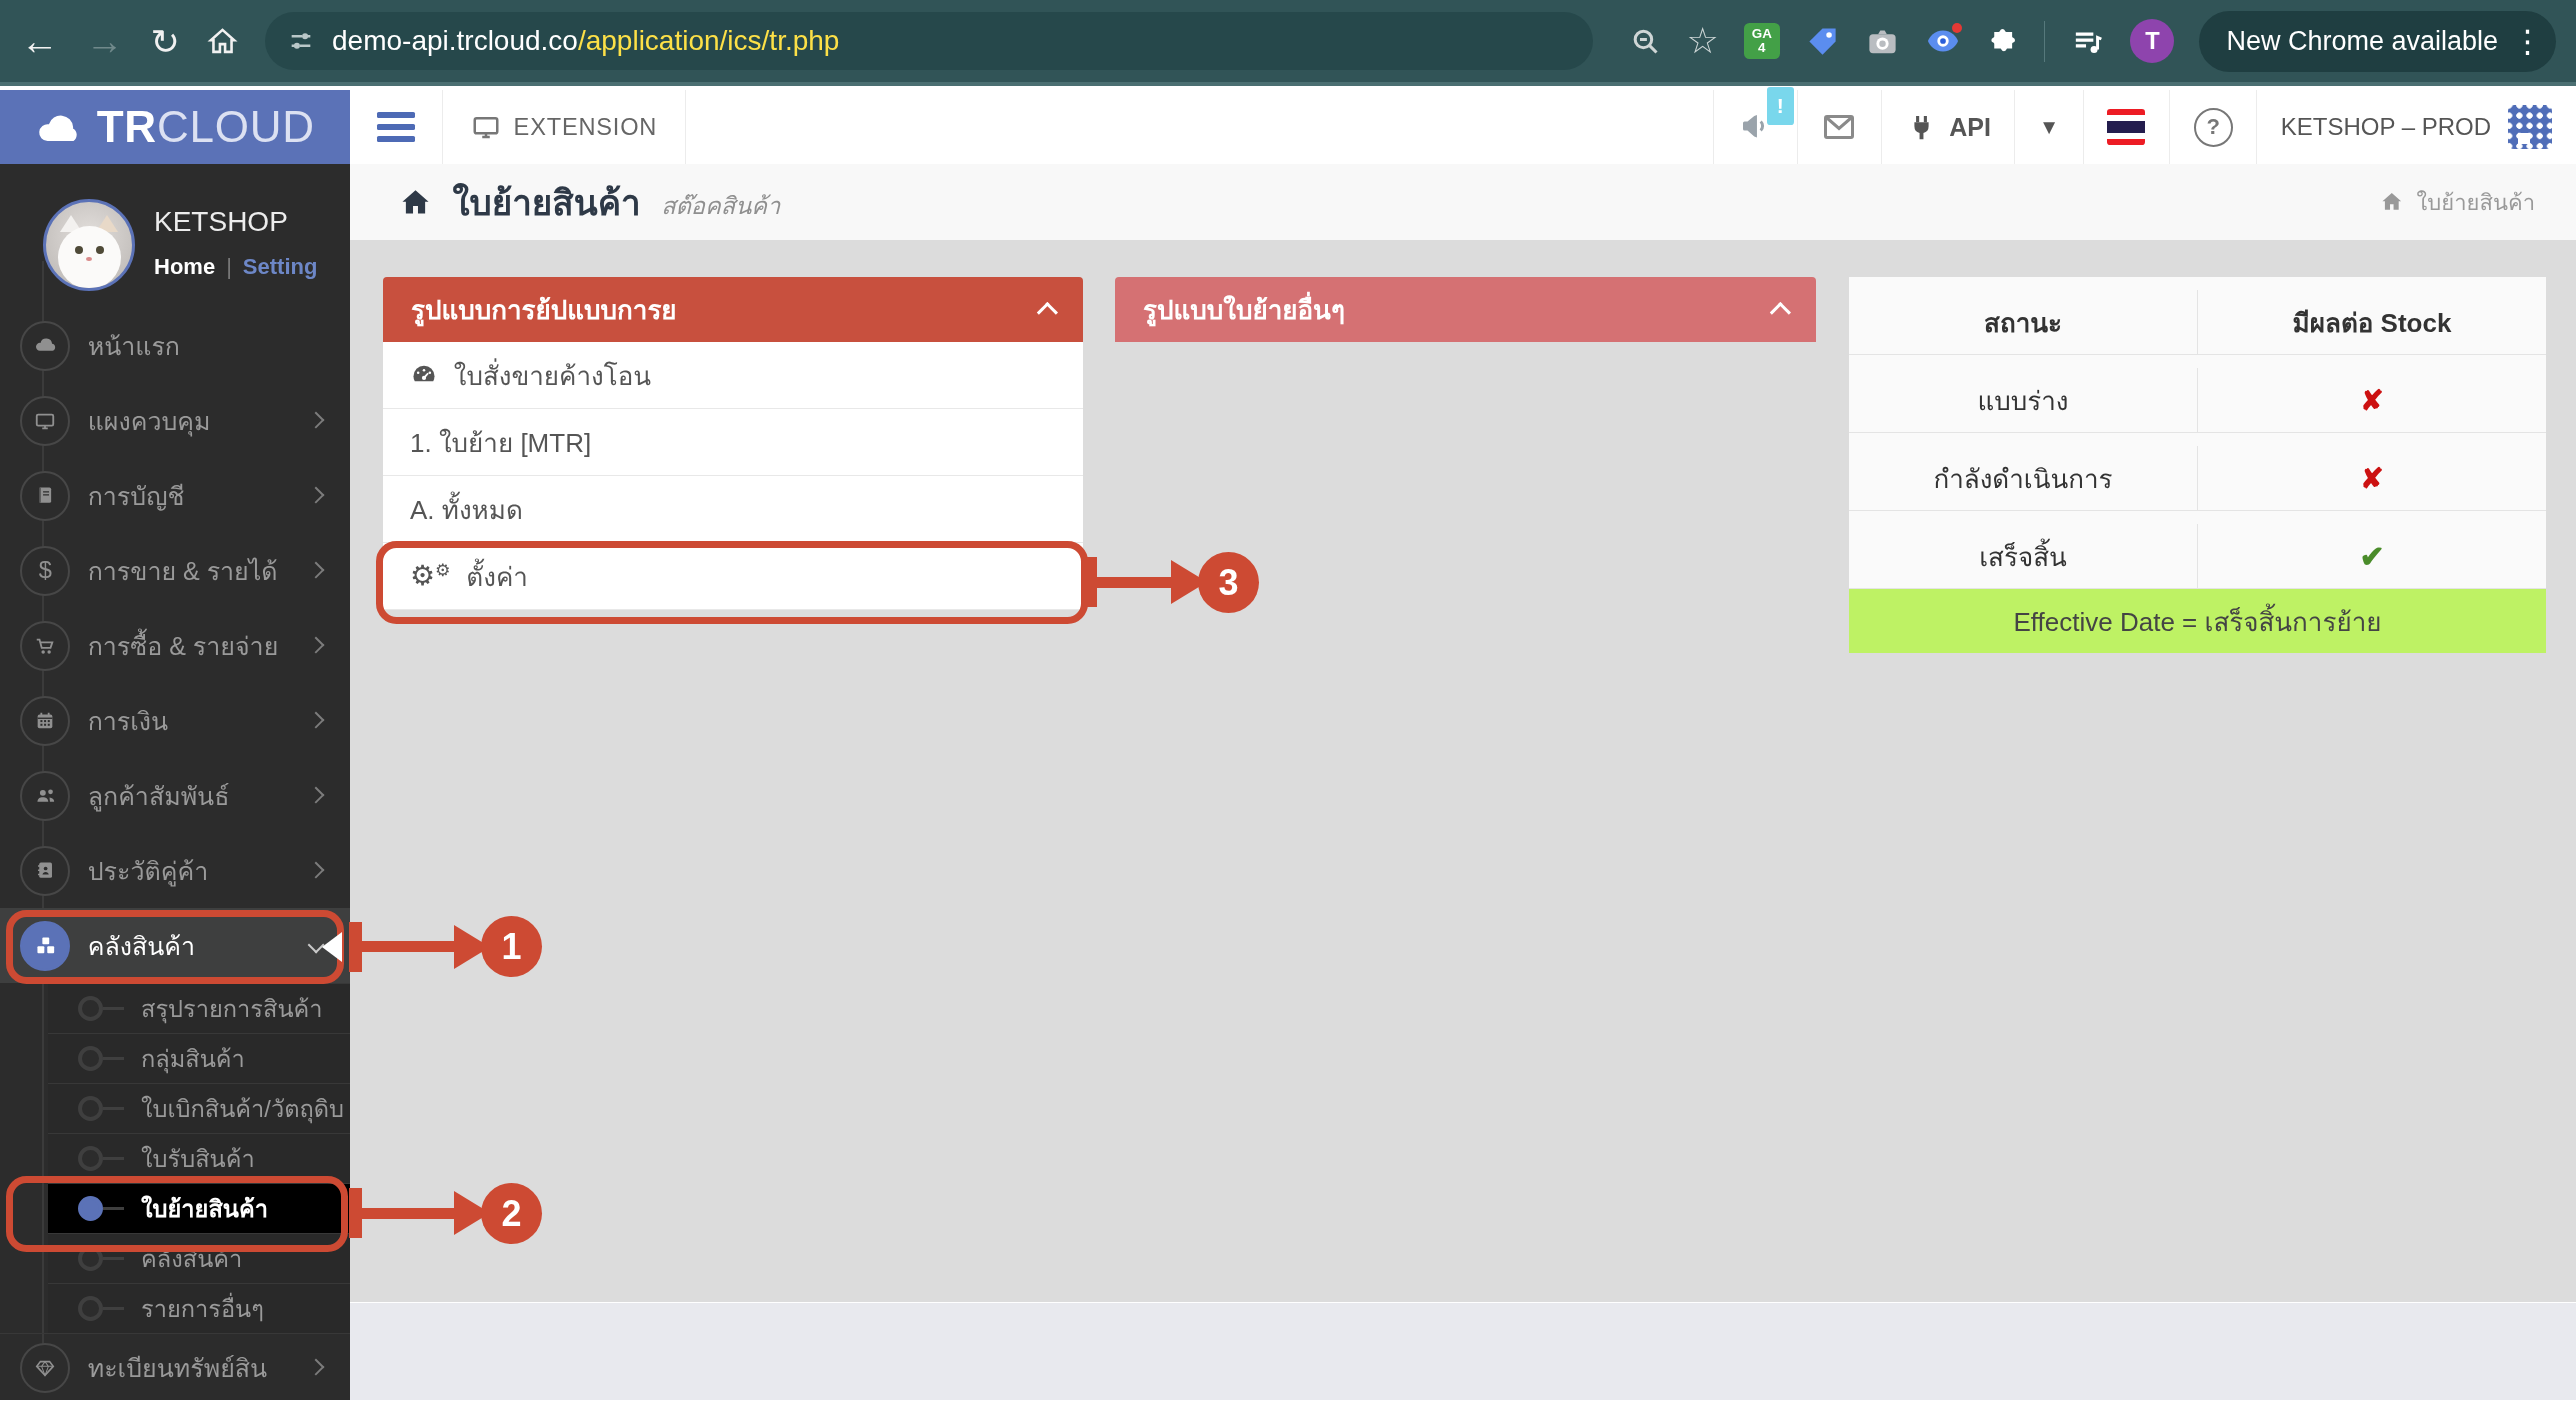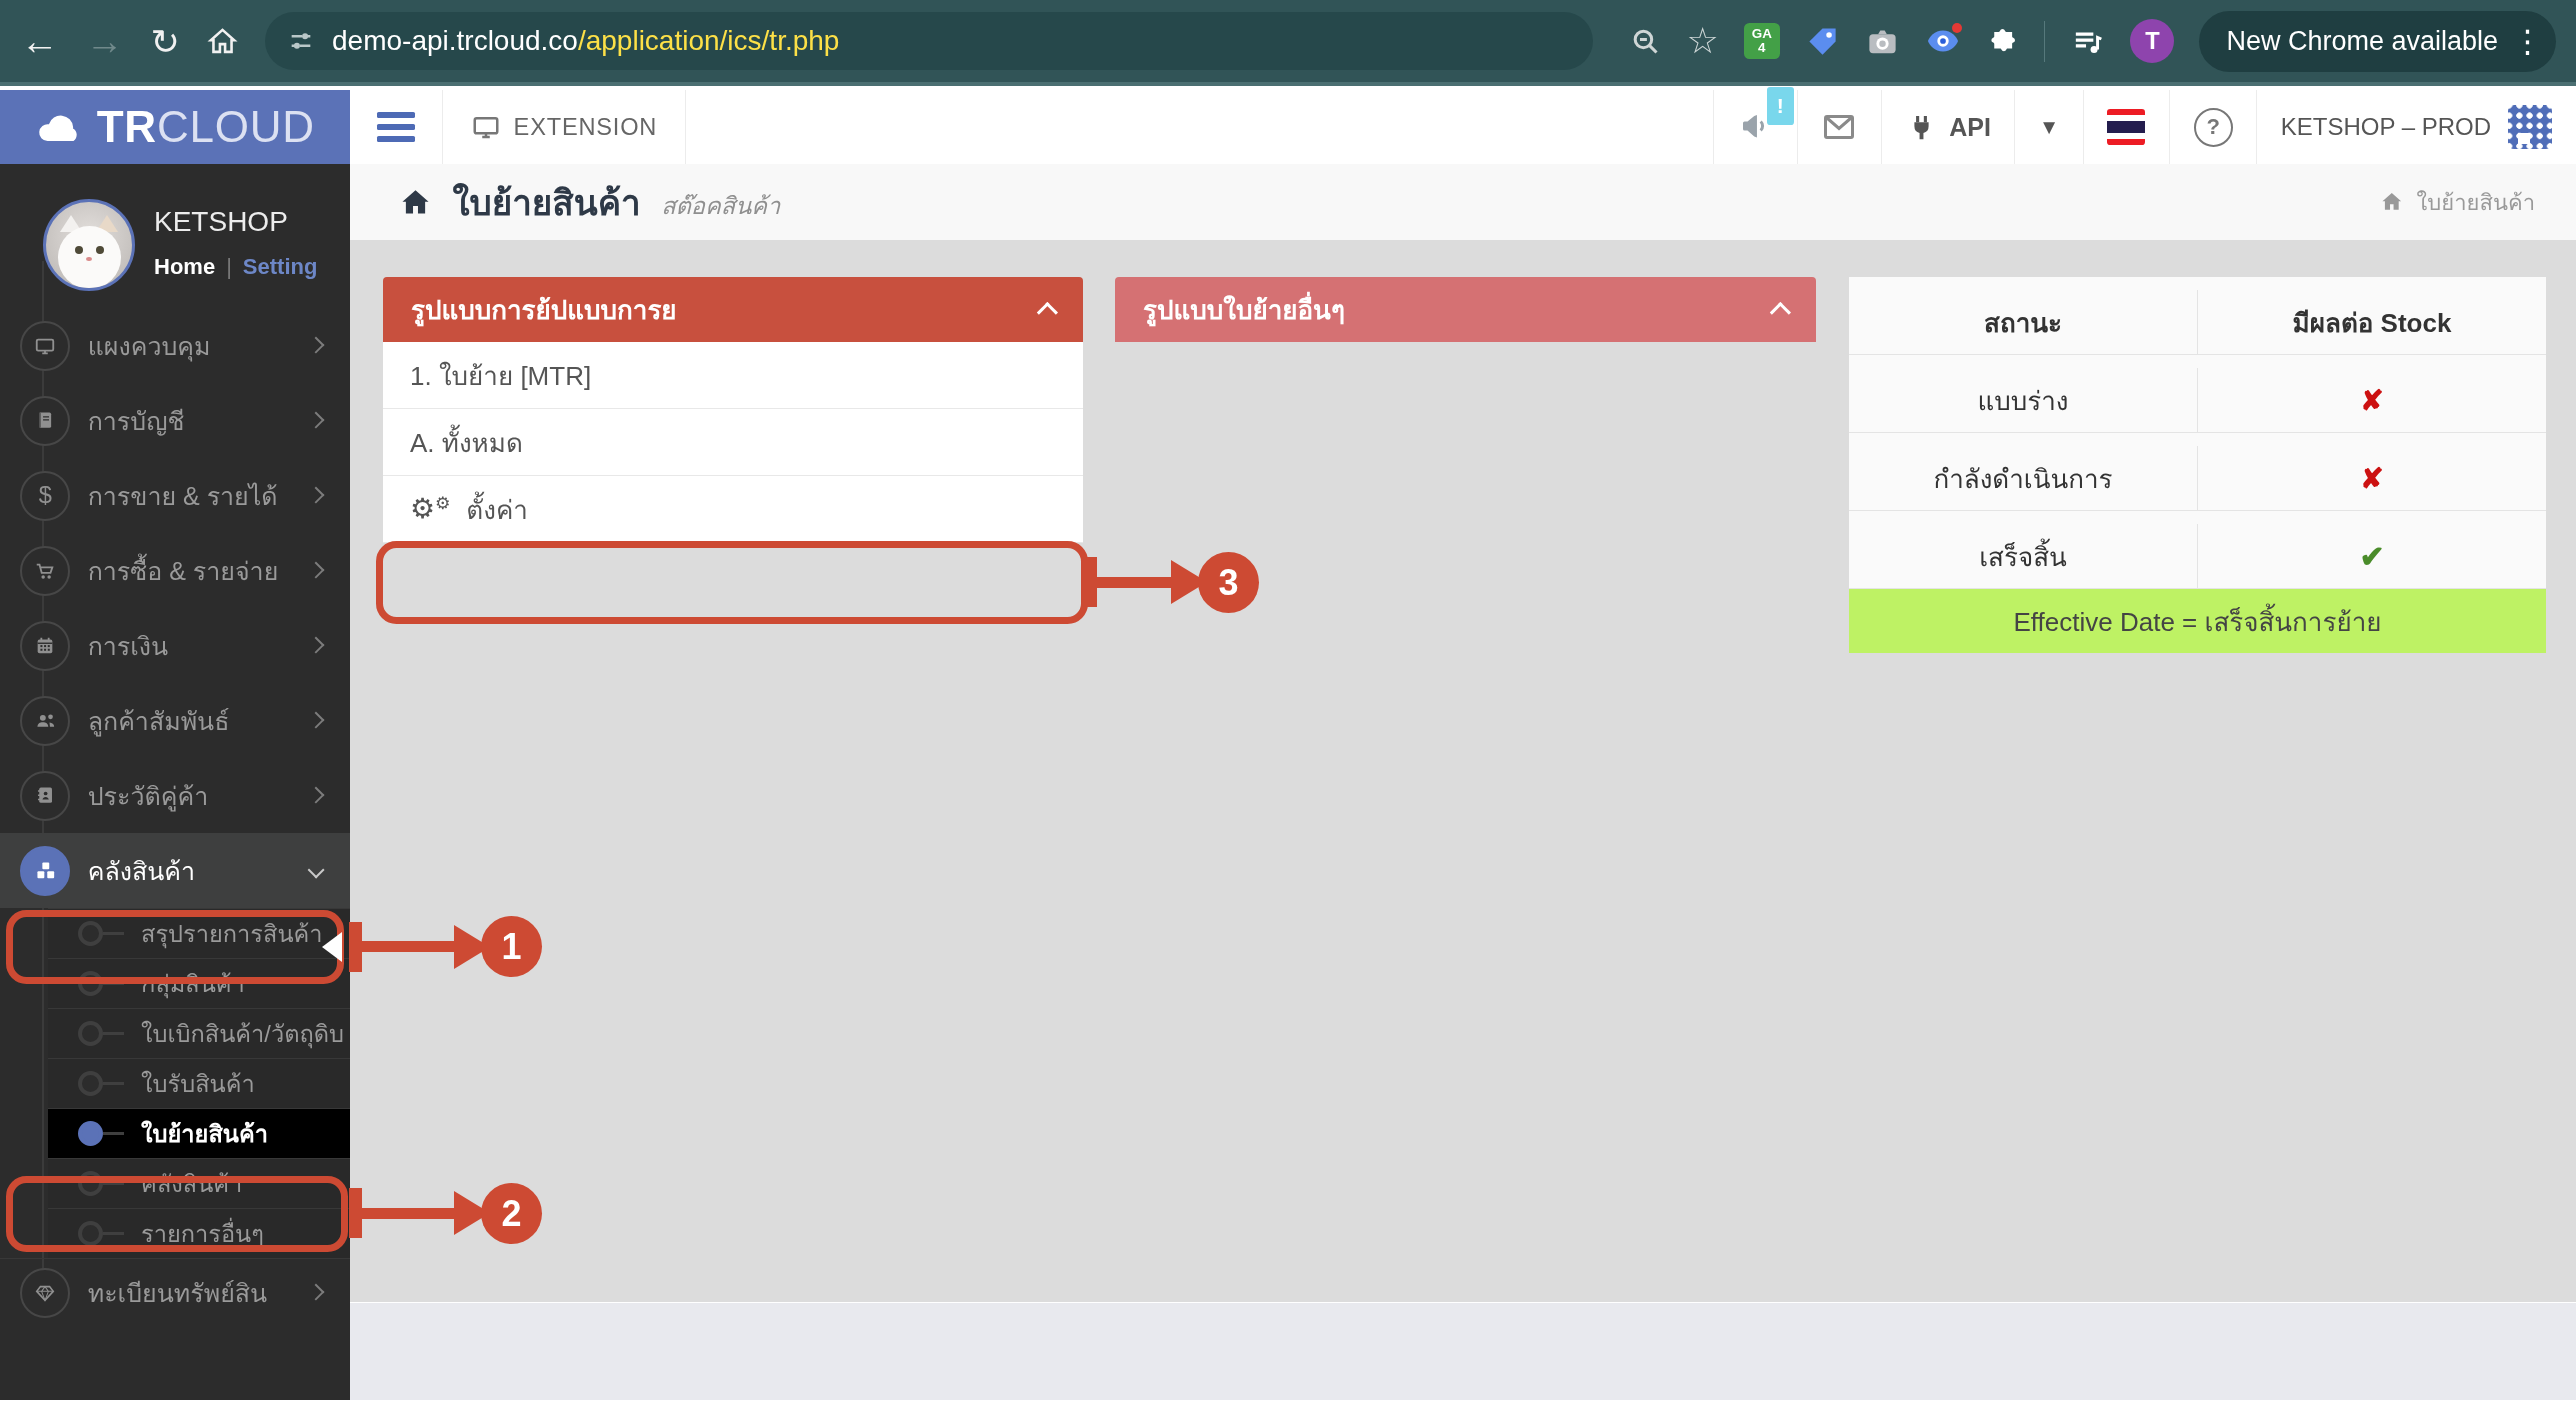--- a/index.html
+++ b/index.html
@@ -305,20 +305,28 @@
         <span class="sep">|</span>
         <span class="setting">Setting</span>
       </div>
     </div>
 
     <div class="menu-wrap">
       <div class="spine"></div>
 
       <div class="s-item">
         <span class="s-circle">
+            <svg width="23.6" height="23.6" viewBox="0 0 24 24">
+              <path d="M19 17H6a4 4 0 1 1 .6-7.96A6 6 0 0 1 18.4 10a3.6 3.6 0 0 1 .6 7z" fill="#909090"></path>
+            </svg>
+          </span>
+        <span class="s-label">หน้าแรก</span>
+      </div>
+      <div class="s-item">
+        <span class="s-circle">
             <svg width="22" height="22" viewBox="0 0 24 24">
               <rect x="3" y="5" width="18" height="12" rx="1.5" fill="none" stroke="#909090" stroke-width="2"></rect>
               <path d="M9 20h6M12 17v3" stroke="#909090" stroke-width="2"></path>
             </svg>
           </span>
         <span class="s-label">แผงควบคุม</span>
         <span class="chev"></span>
       </div>
       <div class="s-item">
         <span class="s-circle">
@@ -454,20 +462,33 @@
       </div>
     </div>
   </div>
 
   <div class="panel panel-std">
     <div class="p-header red">
       <span>รูปแบบการย้ปแบบการย</span>
       <span class="chev-up"></span>
     </div>
     <div class="p-row">
+      <svg width="28" height="28" viewBox="0 0 24 24">
+          <path d="M12 4a9 9 0 0 0-9 9c0 1.6.4 3 1.1 4.3h15.8A9 9 0 0 0 21 13a9 9 0 0 0-9-9z" fill="#555"></path>
+          <g fill="#fff">
+            <circle cx="7" cy="10" r="1.1"></circle>
+            <circle cx="12" cy="8" r="1.1"></circle>
+            <circle cx="17" cy="10" r="1.1"></circle>
+          </g>
+          <path d="m12 14.5 3.5-4" stroke="#fff" stroke-width="1.6"></path>
+          <circle cx="12" cy="14.5" r="1.8" fill="#fff"></circle>
+        </svg>
+      <span>ใบสั่งขายค้างโอน</span>
+    </div>
+    <div class="p-row">
       <span>1. ใบย้าย [MTR]</span>
     </div>
     <div class="p-row">
       <span>A. ทั้งหมด</span>
     </div>
     <div class="p-row">
       <span class="gear-ic">⚙<small>⚙</small></span>
       <span>ตั้งค่า</span>
     </div>
   </div>

